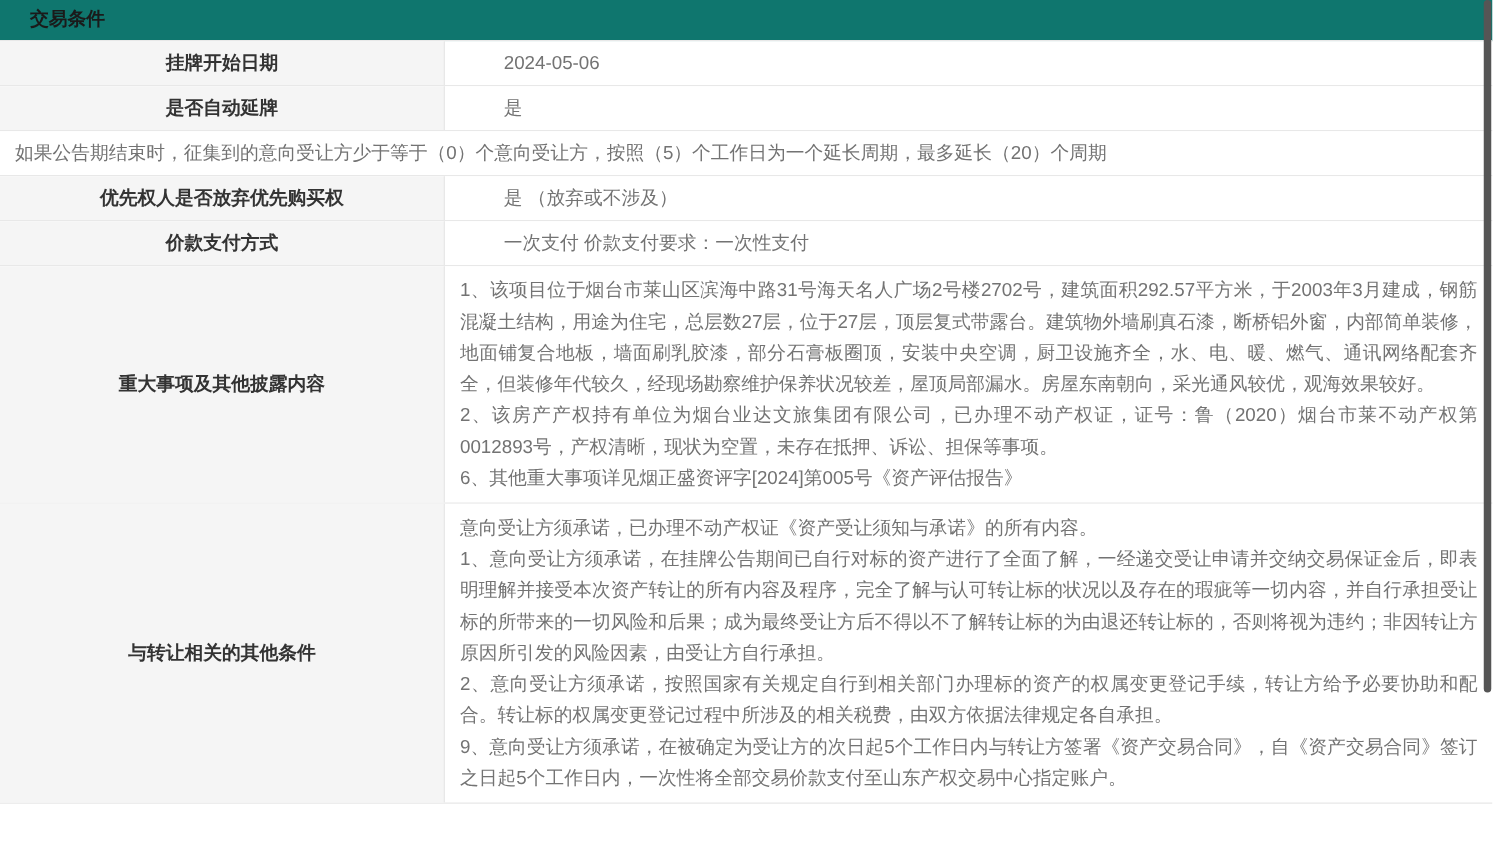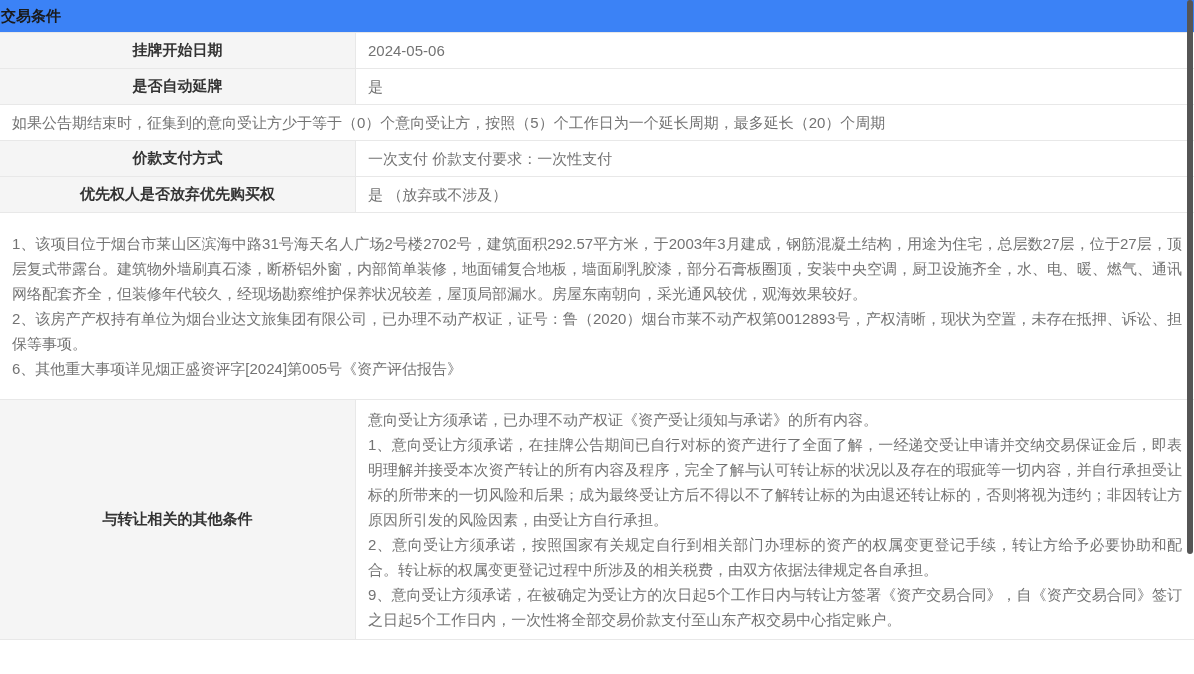--- a/index.html
+++ b/index.html
@@ -9,26 +9,26 @@
     height: 674px;
     background: #ffffff;
     color: #333333;
     font-family: "Liberation Sans", "DejaVu Sans", sans-serif;
     overflow: hidden;
     position: relative;
   }
   .section-header {
     height: 33px;
     line-height: 32px;
-    padding-left: 1px;
+    padding-left: 24px;
     font-size: 15px;
     font-weight: bold;
     color: #1a1a1a;
     border-bottom: 1px solid #e8e8e8;
-    background: #3b82f6;
+    background: #0f766e;
   }
   .cond-table { width: 100%; }
   .row {
     display: flex;
     border-bottom: 1px solid #e8e8e8;
     background: #ffffff;
   }
   .row .label-cell {
     width: 356px;
     flex: 0 0 356px;
@@ -46,21 +46,21 @@
   .row .value-cell {
     flex: 1 1 auto;
     font-size: 15px;
     color: #737373;
     padding: 0 12px;
     display: flex;
     flex-direction: column;
     justify-content: center;
     overflow: hidden;
   }
-  .row.simple { height: 36px; }
+  .row.simple { height: 36px; gap: 35px; }
   .row.simple .value-cell { line-height: 35px; white-space: nowrap; }
   .row.multi .value-cell { padding: 7px 12px; }
   .row.multi .value-cell p {
     margin: 0;
     line-height: 25px;
     text-align: justify;
   }
   .row.r7 .value-cell { min-height: 186px; }
   .row.r8 .value-cell { min-height: 219px; }
   .scrollbar-track {
@@ -97,30 +97,31 @@
   <div class="row simple">
     <div class="label-cell">是否自动延牌</div>
     <div class="value-cell">是</div>
   </div>
 
   <div class="row simple">
     <div class="value-cell">如果公告期结束时，征集到的意向受让方少于等于（0）个意向受让方，按照（5）个工作日为一个延长周期，最多延长（20）个周期</div>
   </div>
 
   <div class="row simple">
+    <div class="label-cell">优先权人是否放弃优先购买权</div>
+    <div class="value-cell">是 （放弃或不涉及）</div>
+  </div>
+
+  <div class="row simple">
     <div class="label-cell">价款支付方式</div>
     <div class="value-cell">一次支付 价款支付要求：一次性支付</div>
   </div>
 
-  <div class="row simple">
-    <div class="label-cell">优先权人是否放弃优先购买权</div>
-    <div class="value-cell">是 （放弃或不涉及）</div>
-  </div>
-
   <div class="row multi r7">
+    <div class="label-cell">重大事项及其他披露内容</div>
     <div class="value-cell">
       <p>1、该项目位于烟台市莱山区滨海中路31号海天名人广场2号楼2702号，建筑面积292.57平方米，于2003年3月建成，钢筋混凝土结构，用途为住宅，总层数27层，位于27层，顶层复式带露台。建筑物外墙刷真石漆，断桥铝外窗，内部简单装修，地面铺复合地板，墙面刷乳胶漆，部分石膏板圈顶，安装中央空调，厨卫设施齐全，水、电、暖、燃气、通讯网络配套齐全，但装修年代较久，经现场勘察维护保养状况较差，屋顶局部漏水。房屋东南朝向，采光通风较优，观海效果较好。</p>
       <p>2、该房产产权持有单位为烟台业达文旅集团有限公司，已办理不动产权证，证号：鲁（2020）烟台市莱不动产权第0012893号，产权清晰，现状为空置，未存在抵押、诉讼、担保等事项。</p>
       <p>6、其他重大事项详见烟正盛资评字[2024]第005号《资产评估报告》</p>
     </div>
   </div>
 
   <div class="row multi r8">
     <div class="label-cell">与转让相关的其他条件</div>
     <div class="value-cell">

